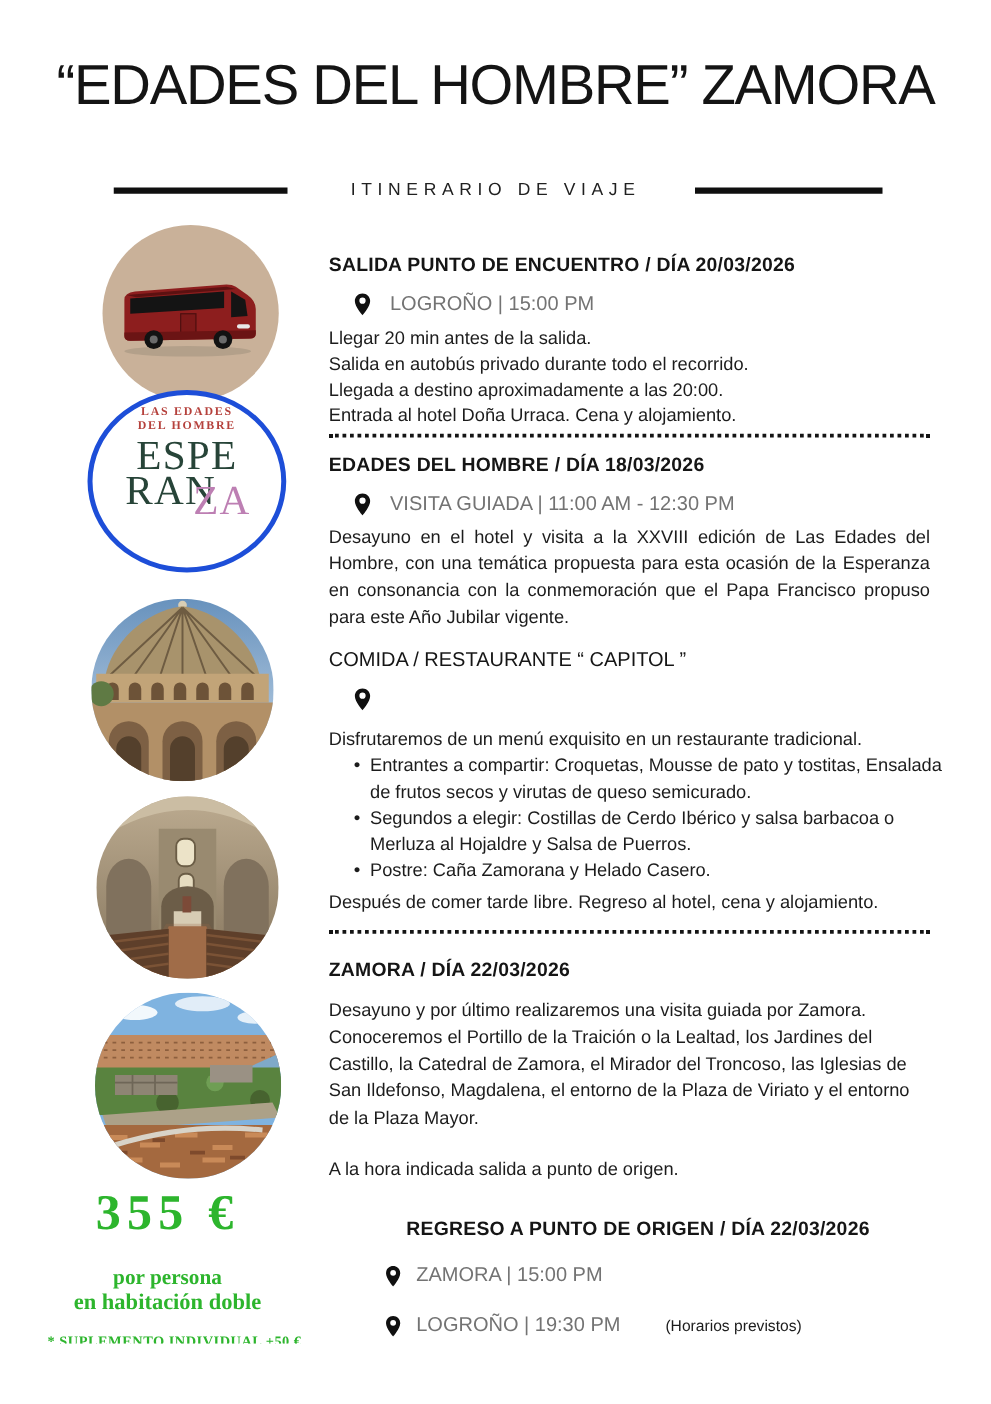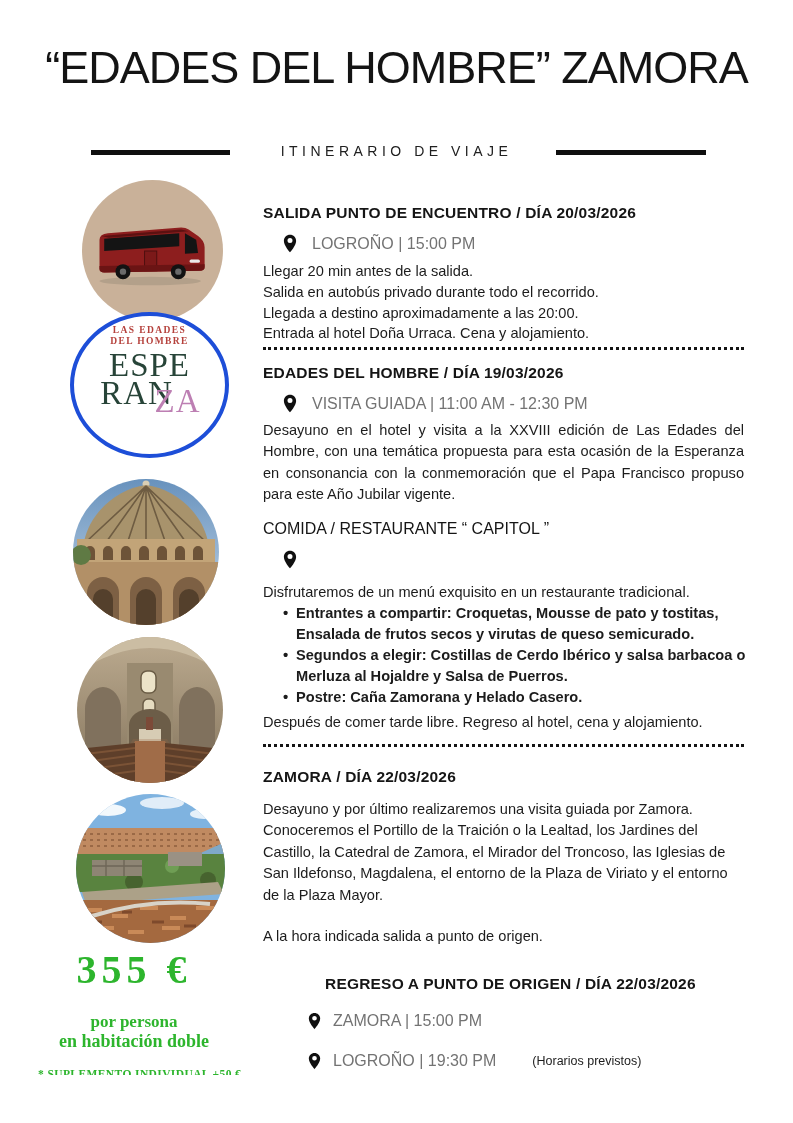--- a/index.html
+++ b/index.html
@@ -20,21 +20,21 @@
   .h-bold{font-weight:bold;font-size:15.5px;letter-spacing:.2px;color:#151515;white-space:nowrap;}
   .h-reg{font-weight:400;font-size:16px;color:#151515;white-space:nowrap;}
   .pin-row{display:flex;align-items:center;padding-left:20px;gap:15px;}
   .pin-row svg{flex:0 0 auto;display:block;}
   .pin-label{font-size:16px;color:#737373;white-space:nowrap;}
   .body-text{font-size:14.6px;line-height:20.8px;}
   .para{font-size:14.6px;line-height:21.4px;}
   .just{text-align:justify;}
   .dotted{height:0;border-top:3px dotted #141414;}
   .bullets{margin:0;padding:0 0 0 20px;list-style:none;}
-  .bullets li{position:relative;padding-left:13px;font-size:14.6px;line-height:21px;font-weight:bold;}
+  .bullets li{position:relative;padding-left:13px;font-size:14.6px;line-height:21px;}
   .bullets li::before{content:"•";position:absolute;left:0;top:-1px;font-size:15px;color:#1c1c1c;}
   .note{font-size:12.5px;margin-left:24px;white-space:nowrap;}
 
   
   .green{color:#2db52d;font-family:"Liberation Serif",serif;font-weight:bold;}
   .price-big{left:28px;top:950px;width:212px;text-align:center;font-size:40px;letter-spacing:5px;line-height:1;}
   .price-per{left:28px;top:1012px;width:212px;text-align:center;font-size:17px;}
   .price-room{left:18px;top:1031px;width:232px;text-align:center;font-size:18px;}
   .price-note{left:38px;top:1068px;font-size:11.5px;letter-spacing:.4px;white-space:nowrap;}
 
@@ -182,21 +182,21 @@
     <span class="pin-label">LOGROÑO | 15:00 PM</span>
   </div>
   <div class="abs col body-text" style="top:261px">
     <div>Llegar 20 min antes de la salida.</div>
     <div>Salida en autobús privado durante todo el recorrido.</div>
     <div>Llegada a destino aproximadamente a las 20:00.</div>
     <div>Entrada al hotel Doña Urraca. Cena y alojamiento.</div>
   </div>
   <div class="abs col dotted" style="top:347px"></div>
 
-  <div class="abs col h-bold" style="top:364px">EDADES DEL HOMBRE / DÍA 19/03/2026</div>
+  <div class="abs col h-bold" style="top:364px">EDADES DEL HOMBRE / DÍA 18/03/2026</div>
   <div class="abs col pin-row" style="top:394px">
     <svg width="14" height="19" viewBox="0 0 24 32">
       <path d="M12 1C6 1 1.5 5.7 1.5 11.5 1.5 19.4 12 31 12 31s10.5-11.6 10.5-19.5C22.5 5.7 18 1 12 1zm0 14.3a4.3 4.3 0 1 1 0-8.6 4.3 4.3 0 0 1 0 8.6z" fill="#101010"></path>
     </svg>
     <span class="pin-label">VISITA GUIADA | 11:00 AM - 12:30 PM</span>
   </div>
   <div class="abs col para just" style="top:420px">Desayuno en el hotel y visita a la XXVIII edición de Las Edades del Hombre, con una temática propuesta para esta ocasión de la Esperanza en consonancia con la conmemoración que el Papa Francisco propuso para este Año Jubilar vigente.</div>
 
   <div class="abs col h-reg" style="top:520px">COMIDA / RESTAURANTE “ CAPITOL ”</div>
   <div class="abs col pin-row" style="top:550px">

